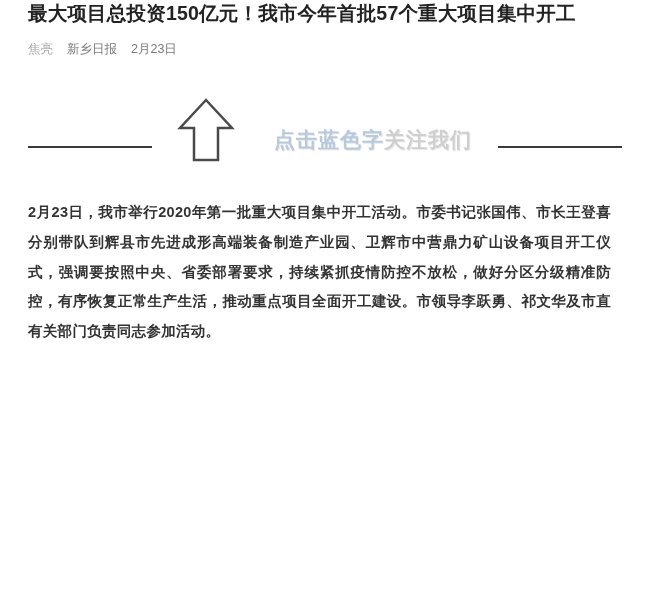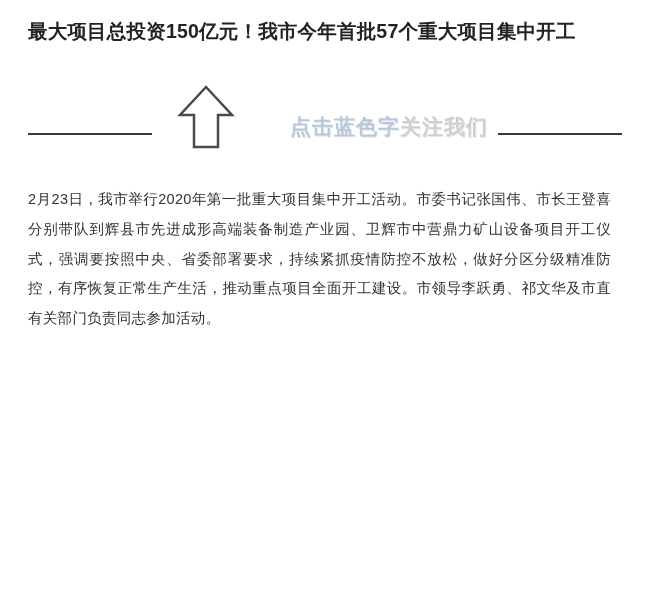--- a/index.html
+++ b/index.html
@@ -22,21 +22,20 @@
     padding: 0 28px;
     position: relative;
   }
   .article-title {
     font-size: 19.5px;
     font-weight: bold;
     color: #222222;
     letter-spacing: 0.2px;
     line-height: 1.4;
     margin: 0;
-    padding-top: 18px;
     white-space: nowrap;
   }
   .meta-row {
     margin-top: 14px;
     font-size: 12.5px;
     color: #9b9b9b;
     display: flex;
     align-items: center;
     gap: 14px;
   }
@@ -73,50 +72,55 @@
   .hero-text {
     position: absolute;
     left: 246px;
     top: 48px;
     font-size: 21px;
     font-weight: bold;
     letter-spacing: 1px;
     color: #cfcfcf;
     text-shadow: 1px 1px 0 #e8e8e8;
     white-space: nowrap;
-    margin-left: 16px;
   }
   .hero-text .blue {
     color: #b9c9dd;
   }
   .body-text {
     font-size: 14.5px;
     line-height: 2.05;
     color: #333333;
     text-align: justify;
     letter-spacing: 0.3px;
   }
   p.para {
     margin: 0 11px 22px 0;
+    font-weight: bold;
   }
   .para-1 { margin-top: 22px; }
   .hl-box {
     border: 2px solid #e02020;
     padding: 0 1px;
     box-decoration-break: clone;
     -webkit-box-decoration-break: clone;
   }
 </style>
 </head>
 <body>
 
 <div class="page">
 
   <h1 class="article-title">最大项目总投资150亿元！我市今年首批57个重大项目集中开工</h1>
 
+  <div class="meta-row">
+    <span class="meta-author">焦亮</span>
+    <span class="meta-source">新乡日报</span>
+    <span class="meta-date">2月23日</span>
+  </div>
 
   <div class="hero">
     <div class="rule-left"></div>
     <div class="rule-right"></div>
     <div class="arrow-up">
       <svg width="60" height="68" viewBox="0 0 60 68">
         <polygon points="30,4 56,32 42,32 42,64 18,64 18,32 4,32" fill="#ffffff" stroke="#4a4a4a" stroke-width="2.5" stroke-linejoin="miter"></polygon>
       </svg>
     </div>
     <div class="hero-text">

